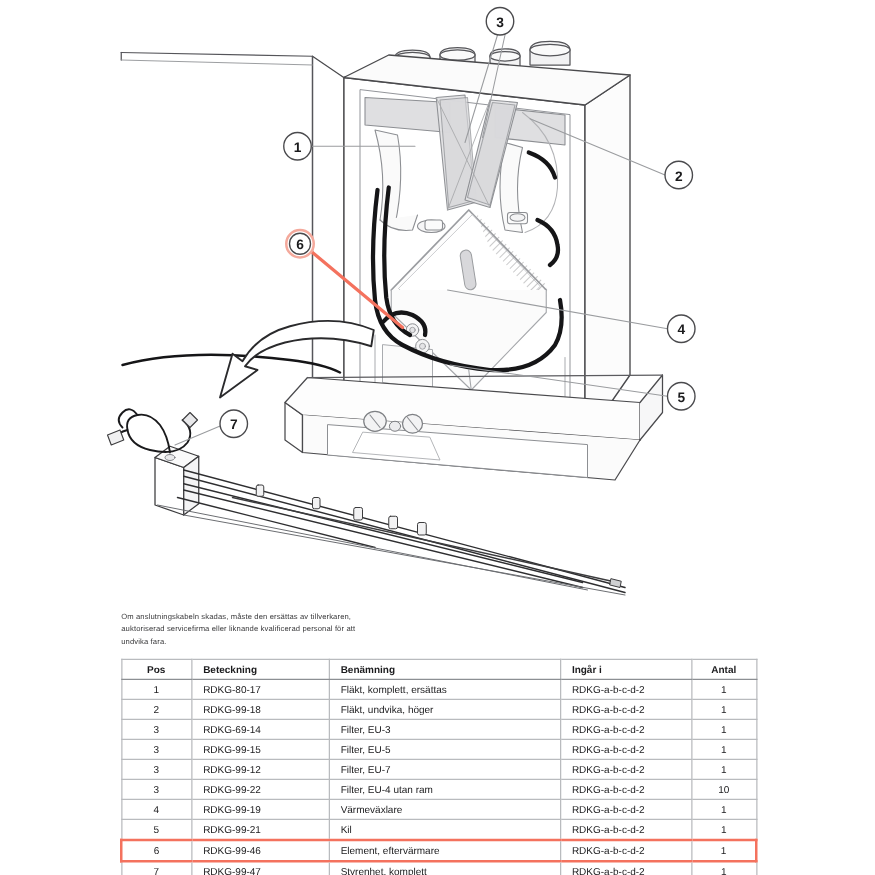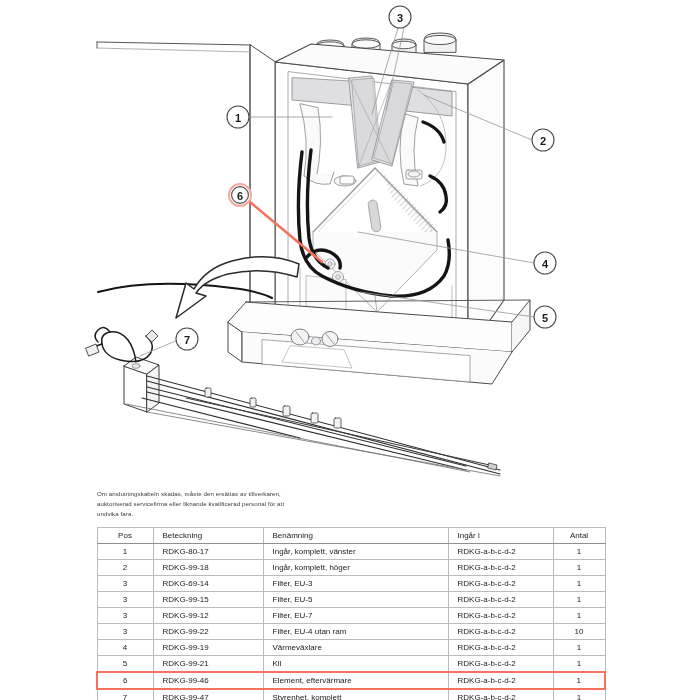--- a/index.html
+++ b/index.html
@@ -28,21 +28,21 @@
   col.c-pos{width:56px;}
   col.c-bet{width:110px;}
   col.c-ben{width:185px;}
   col.c-ing{width:105px;}
   col.c-ant{width:52px;}
   table td,table th{
     border:1px solid #b9bbbe;
     height:15px;line-height:15px;padding:0;
     font-weight:normal;vertical-align:middle;
   }
-  table thead th{border-bottom:1px solid #8c8f93;}
+  table thead th{border-bottom:1px solid #8c8f93;font-weight:bold;}
   .ta-c{text-align:center;}
   .ta-l{text-align:left;padding-left:9px;}
   td.pad-l,th.pad-l{padding-left:9px;}
   tbody tr.hl td{
     border-top:2px solid #f4725e;border-bottom:2px solid #f4725e;
   }
   tbody tr.hl td:first-child{border-left:2px solid #f4725e;}
   tbody tr.hl td:last-child{border-right:2px solid #f4725e;}
   
   #tablewrap table{outline:none;}
@@ -280,28 +280,28 @@
           <th class="pad-l ta-l">Beteckning</th>
           <th class="pad-l ta-l">Benämning</th>
           <th class="pad-l ta-l">Ingår i</th>
           <th class="ta-c">Antal</th>
         </tr>
       </thead>
       <tbody>
           <tr>
             <td class="ta-c">1</td>
             <td class="pad-l ta-l">RDKG-80-17</td>
-            <td class="pad-l ta-l">Ingår, komplett, vänster</td>
+            <td class="pad-l ta-l">Fläkt, komplett, ersättas</td>
             <td class="pad-l ta-l">RDKG-a-b-c-d-2</td>
             <td class="ta-c">1</td>
           </tr>
           <tr>
             <td class="ta-c">2</td>
             <td class="pad-l ta-l">RDKG-99-18</td>
-            <td class="pad-l ta-l">Ingår, komplett, höger</td>
+            <td class="pad-l ta-l">Fläkt, undvika, höger</td>
             <td class="pad-l ta-l">RDKG-a-b-c-d-2</td>
             <td class="ta-c">1</td>
           </tr>
           <tr>
             <td class="ta-c">3</td>
             <td class="pad-l ta-l">RDKG-69-14</td>
             <td class="pad-l ta-l">Filter, EU-3</td>
             <td class="pad-l ta-l">RDKG-a-b-c-d-2</td>
             <td class="ta-c">1</td>
           </tr>

